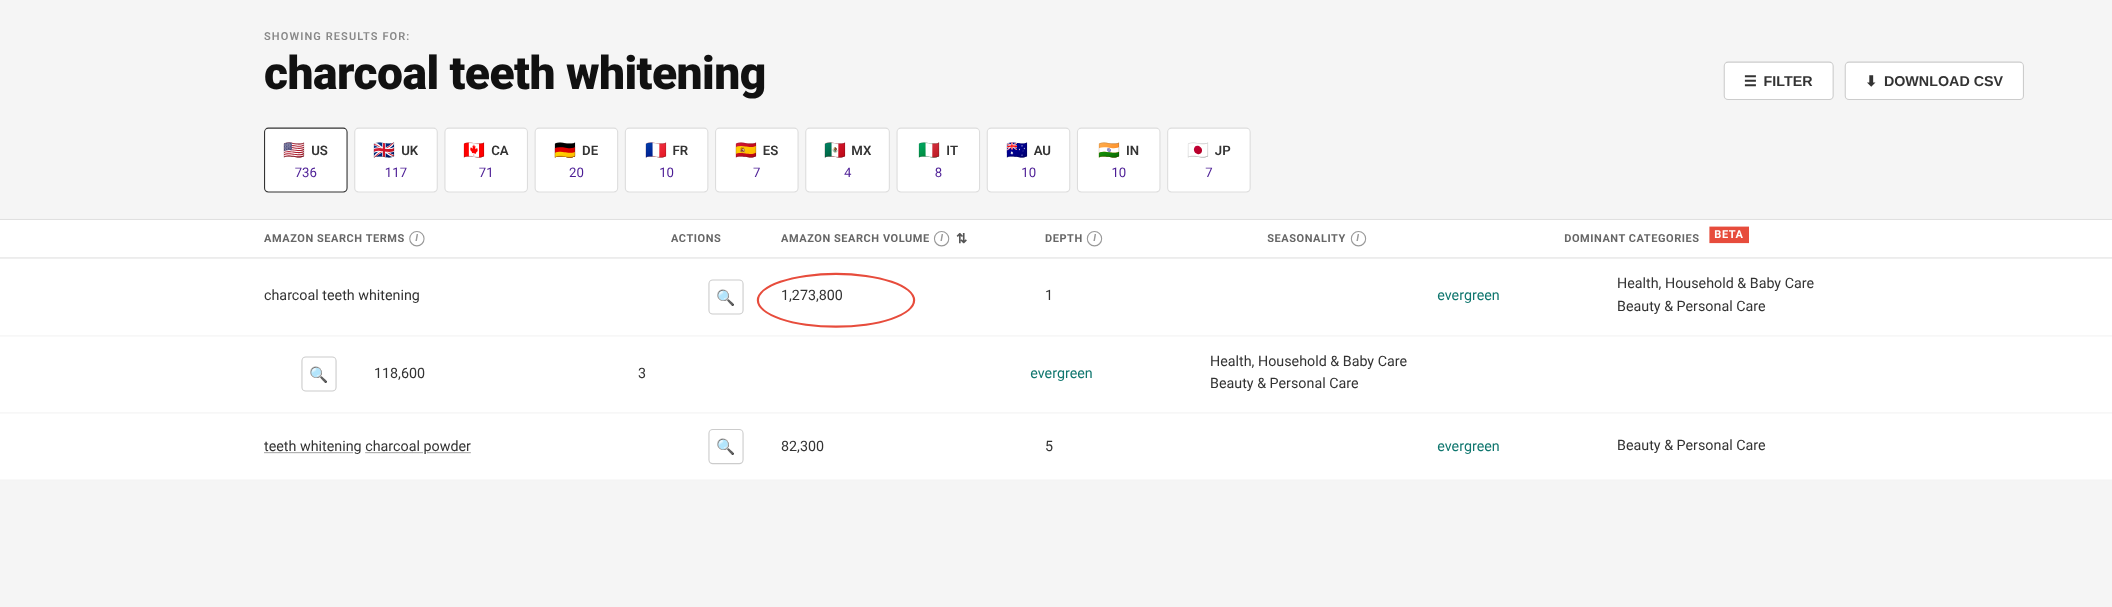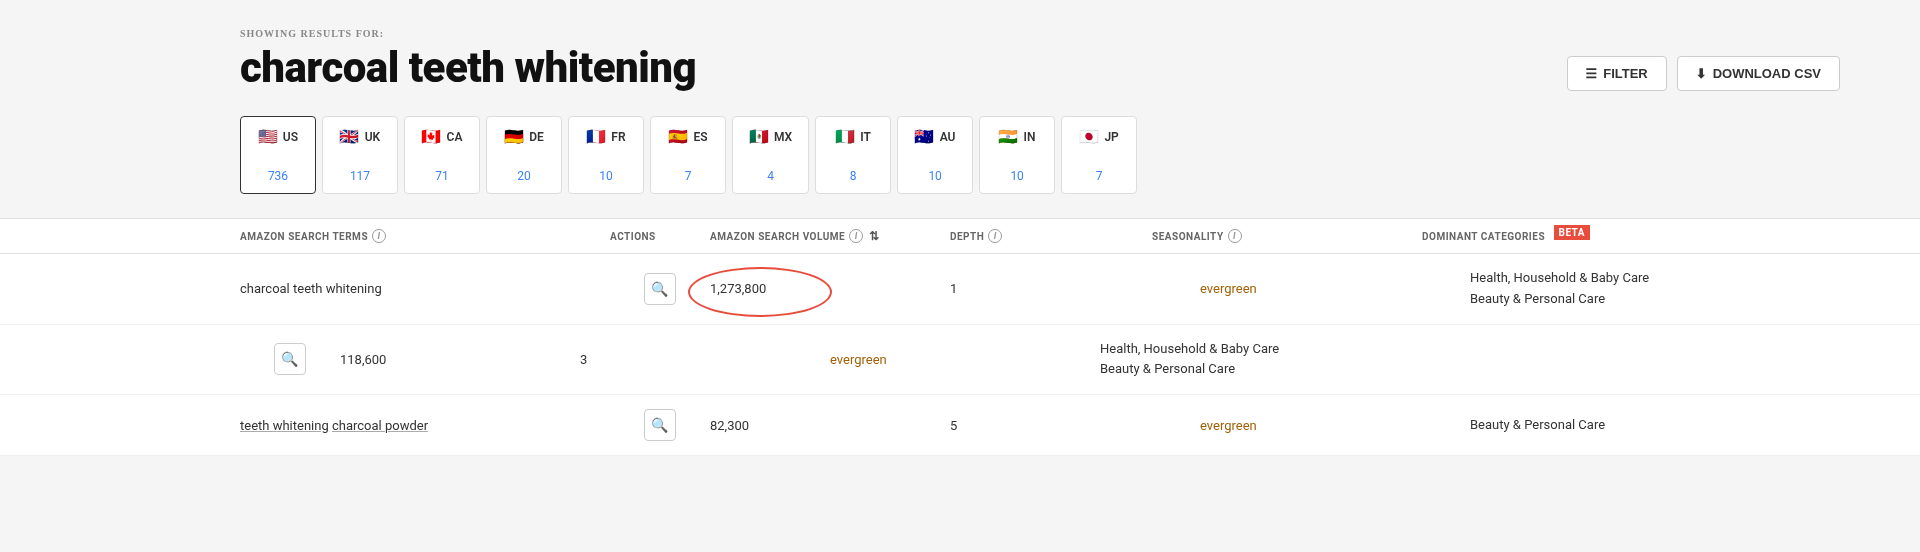--- a/index.html
+++ b/index.html
@@ -15,21 +15,20 @@
       padding: 28px 40px 0 240px;
     }
 
     .showing-label {
       font-size: 10px;
       font-weight: 600;
       letter-spacing: 1px;
       color: #888;
       text-transform: uppercase;
       margin-bottom: 4px;
-      font-family: Liberation Serif, serif;
     }
 
     .main-title {
       font-size: 42px;
       font-weight: 900;
       color: #111;
       margin-bottom: 24px;
       letter-spacing: -0.5px;
     }
 
@@ -98,22 +97,21 @@
       align-items: center;
       gap: 5px;
       font-size: 12px;
       font-weight: 600;
       color: #333;
       margin-bottom: 4px;
     }
 
     .country-tab .count {
       font-size: 12px;
-      color: #3b82f6;
-      margin-top: 19px;
+      color: #4c1d95;
     }
 
     .flag-emoji {
       font-size: 16px;
     }
 
     .table-section {
       background: #fff;
       margin-top: 24px;
       border-top: 1px solid #e0e0e0;
@@ -227,21 +225,22 @@
 
     .cell-depth {
       width: 250px;
       font-size: 13px;
       color: #333;
     }
 
     .cell-seasonality {
       width: 270px;
       font-size: 13px;
-      color: #a16207;
+      color: #0f766e;
+      text-align: center;
     }
 
     .cell-categories {
       flex: 1;
       font-size: 13px;
       color: #333;
       line-height: 1.6;
     }
 
     

